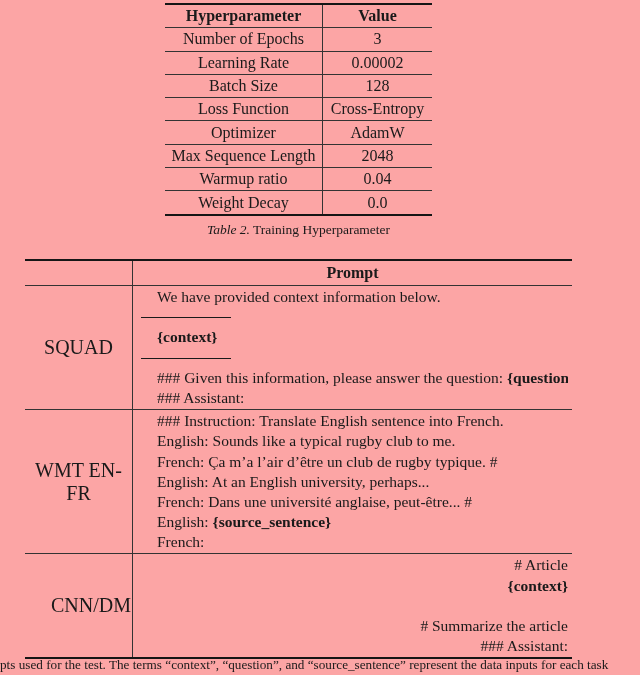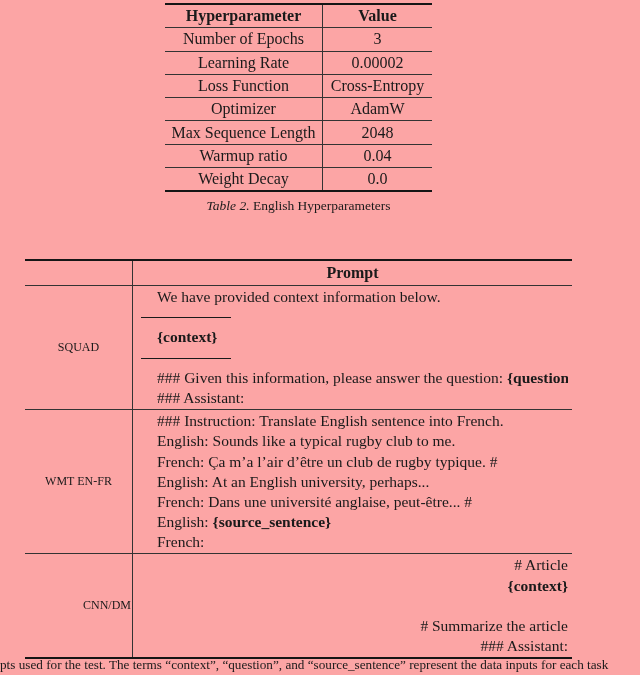--- a/index.html
+++ b/index.html
@@ -67,21 +67,21 @@
   th.prompt-col {
     font-size: 16px;
     font-weight: bold;
     text-align: center;
     height: 22px;
     line-height: 22px;
   }
   td.label-cell {
     text-align: center;
     vertical-align: middle;
-    font-size: 12px;
+    font-size: 20px;
     border-right: 1.2px solid #333333;
   }
   th.label-col { border-right: 1.2px solid #333333; }
   td.prompt-cell {
     padding: 1px 4px 1px 8px;
     font-size: 15.5px;
     vertical-align: top;
   }
   .prompt-line {
     height: 20.2px;
@@ -129,20 +129,24 @@
       <tbody id="hyper-tbody">
           <tr>
             <td>Number of Epochs</td>
             <td>3</td>
           </tr>
           <tr>
             <td>Learning Rate</td>
             <td>0.00002</td>
           </tr>
           <tr>
+            <td>Batch Size</td>
+            <td>128</td>
+          </tr>
+          <tr>
             <td>Loss Function</td>
             <td>Cross-Entropy</td>
           </tr>
           <tr>
             <td>Optimizer</td>
             <td>AdamW</td>
           </tr>
           <tr>
             <td>Max Sequence Length</td>
             <td>2048</td>
@@ -150,21 +154,21 @@
           <tr>
             <td>Warmup ratio</td>
             <td>0.04</td>
           </tr>
           <tr>
             <td>Weight Decay</td>
             <td>0.0</td>
           </tr>
         </tbody>
     </table>
-    <div class="hyper-caption"><span class="ital">Table 2.</span><span> English Hyperparameters</span></div>
+    <div class="hyper-caption"><span class="ital">Table 2.</span><span> Training Hyperparameter</span></div>
   </div>
 
   <table class="prompt-table">
     <thead>
       <tr>
         <th class="label-col"></th>
         <th class="prompt-col">Prompt</th>
       </tr>
     </thead>
     <tbody id="prompt-tbody">

